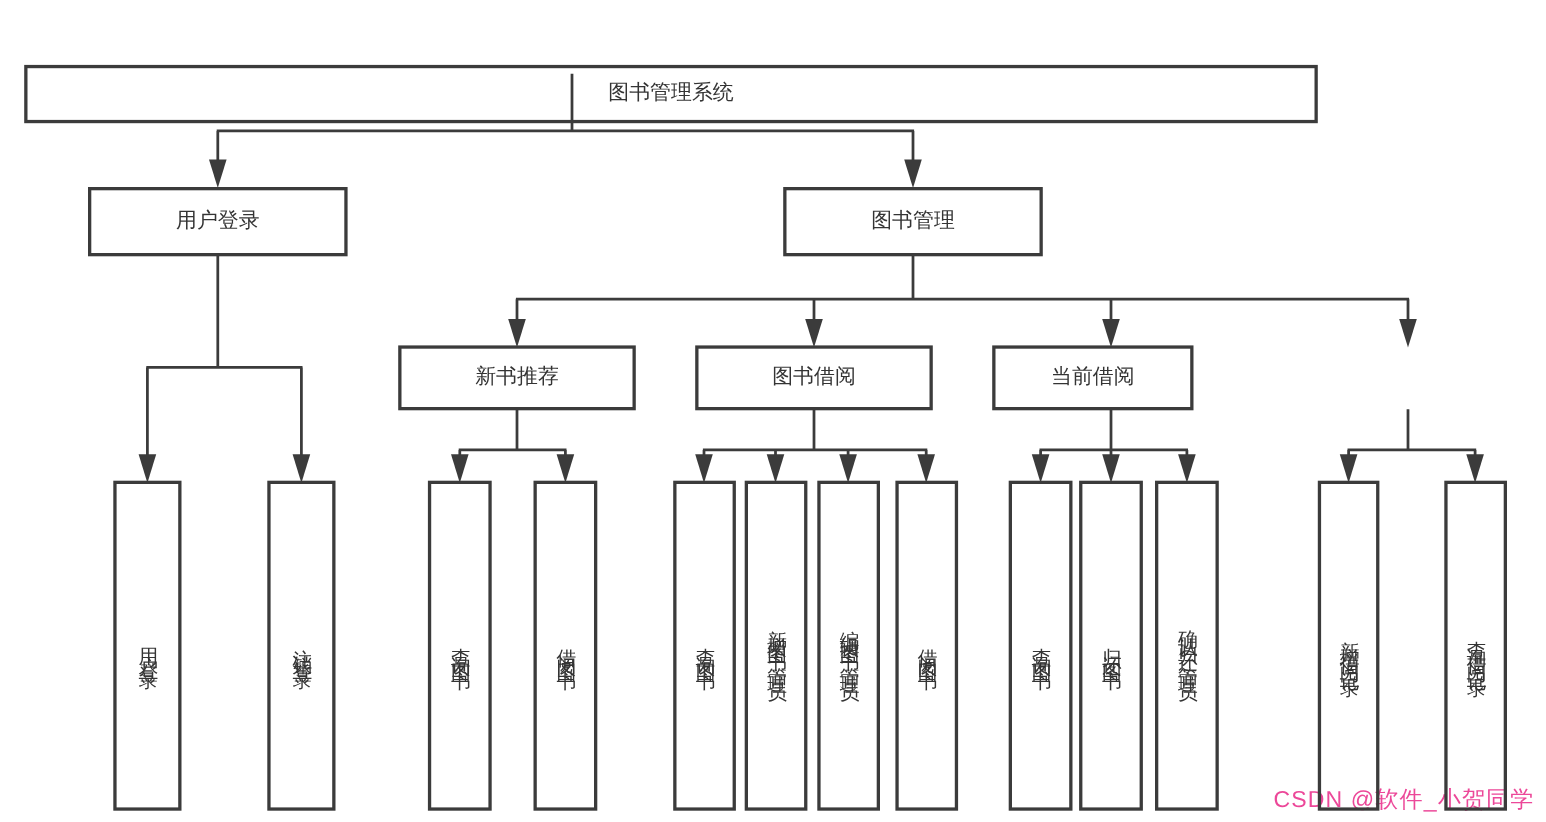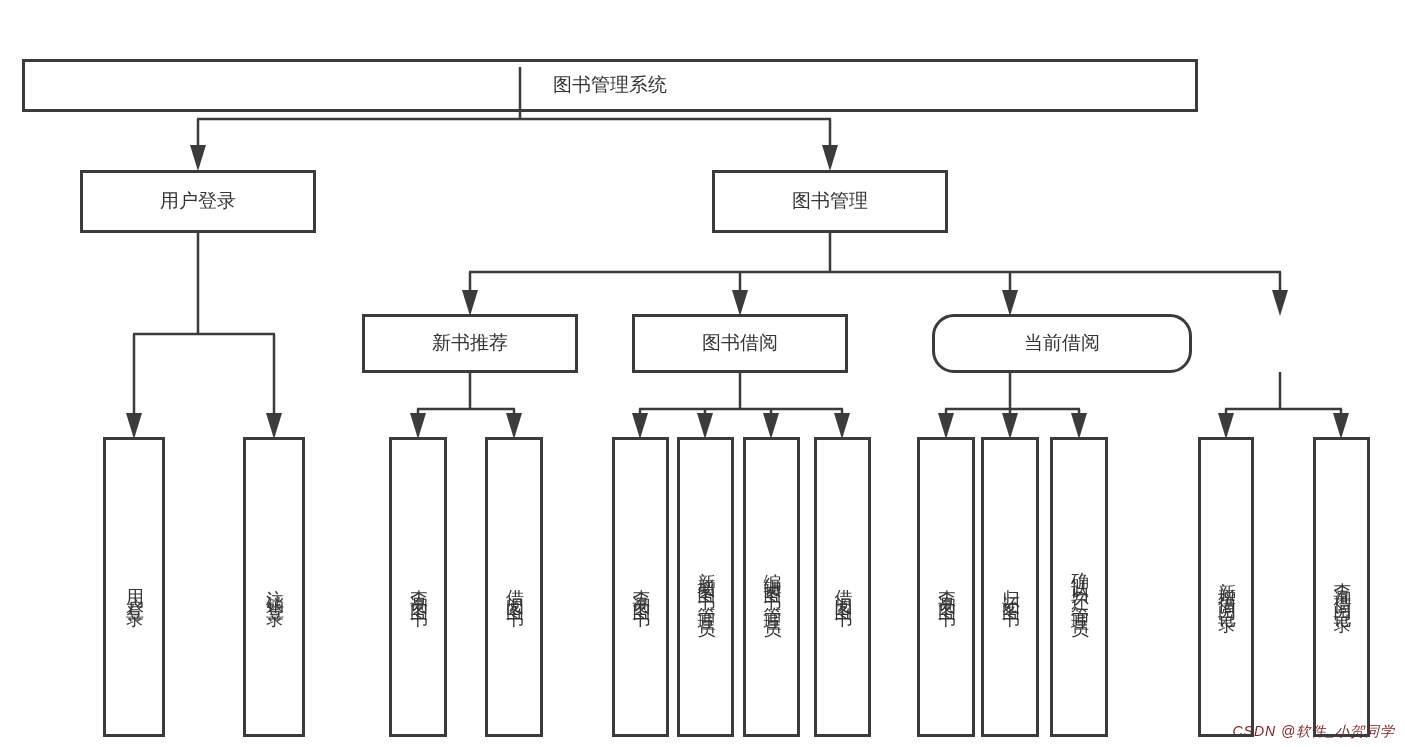--- a/index.html
+++ b/index.html
@@ -6,26 +6,25 @@
   .canvas{
     position:relative;
     width:1405px;height:747px;
     background:#ffffff;
     font-family:"Liberation Sans", sans-serif;
     overflow:hidden;
   }
   .watermark{
     position:absolute;
     right:10px;bottom:6px;
-    color:#7f1d1d;
-    font-size:14px;
+    color:#ec4899;
+    font-size:21px;
     letter-spacing:1px;
     z-index:0;
     user-select:none;
-    font-style:italic;
   }
   svg.connectors{
     position:absolute;left:0;top:0;z-index:1;
     pointer-events:none;
   }
   .box{
     position:absolute;
     box-sizing:border-box;
     border:3px solid #3b3b3b;
     background:transparent;
@@ -43,21 +42,21 @@
     padding-top:4px;
   }
   
   #b-root{left:22px;top:15px;width:1176px;height:53px;margin-top:44px;}
   
   #b-user-login{left:80px;top:170px;width:236px;height:63px;}
   #b-book-mgmt{left:712px;top:170px;width:236px;height:63px;}
   
   #b-new-book-rec{left:362px;top:314px;width:216px;height:59px;}
   #b-book-borrow{left:632px;top:314px;width:216px;height:59px;text-align:right;}
-  #b-current-borrow{left:932px;top:314px;width:260px;height:59px;border-radius:22px;}
+  #b-current-borrow{left:902px;top:314px;width:183px;height:59px;}
   #b-borrow-records{left:1172px;top:314px;width:216px;height:59px;}
   
   #b-leaf-user-login{left:103px;top:437px;width:62px;height:300px;}
   #b-leaf-logout{left:243px;top:437px;width:62px;height:300px;}
   #b-leaf-nbr-query{left:389px;top:437px;width:58px;height:300px;}
   #b-leaf-nbr-borrow{left:485px;top:437px;width:58px;height:300px;}
   #b-leaf-bb-query{left:612px;top:437px;width:57px;height:300px;}
   #b-leaf-bb-add{left:677px;top:437px;width:57px;height:300px;}
   #b-leaf-bb-edit{left:743px;top:437px;width:57px;height:300px;}
   #b-leaf-bb-borrow{left:814px;top:437px;width:57px;height:300px;}

